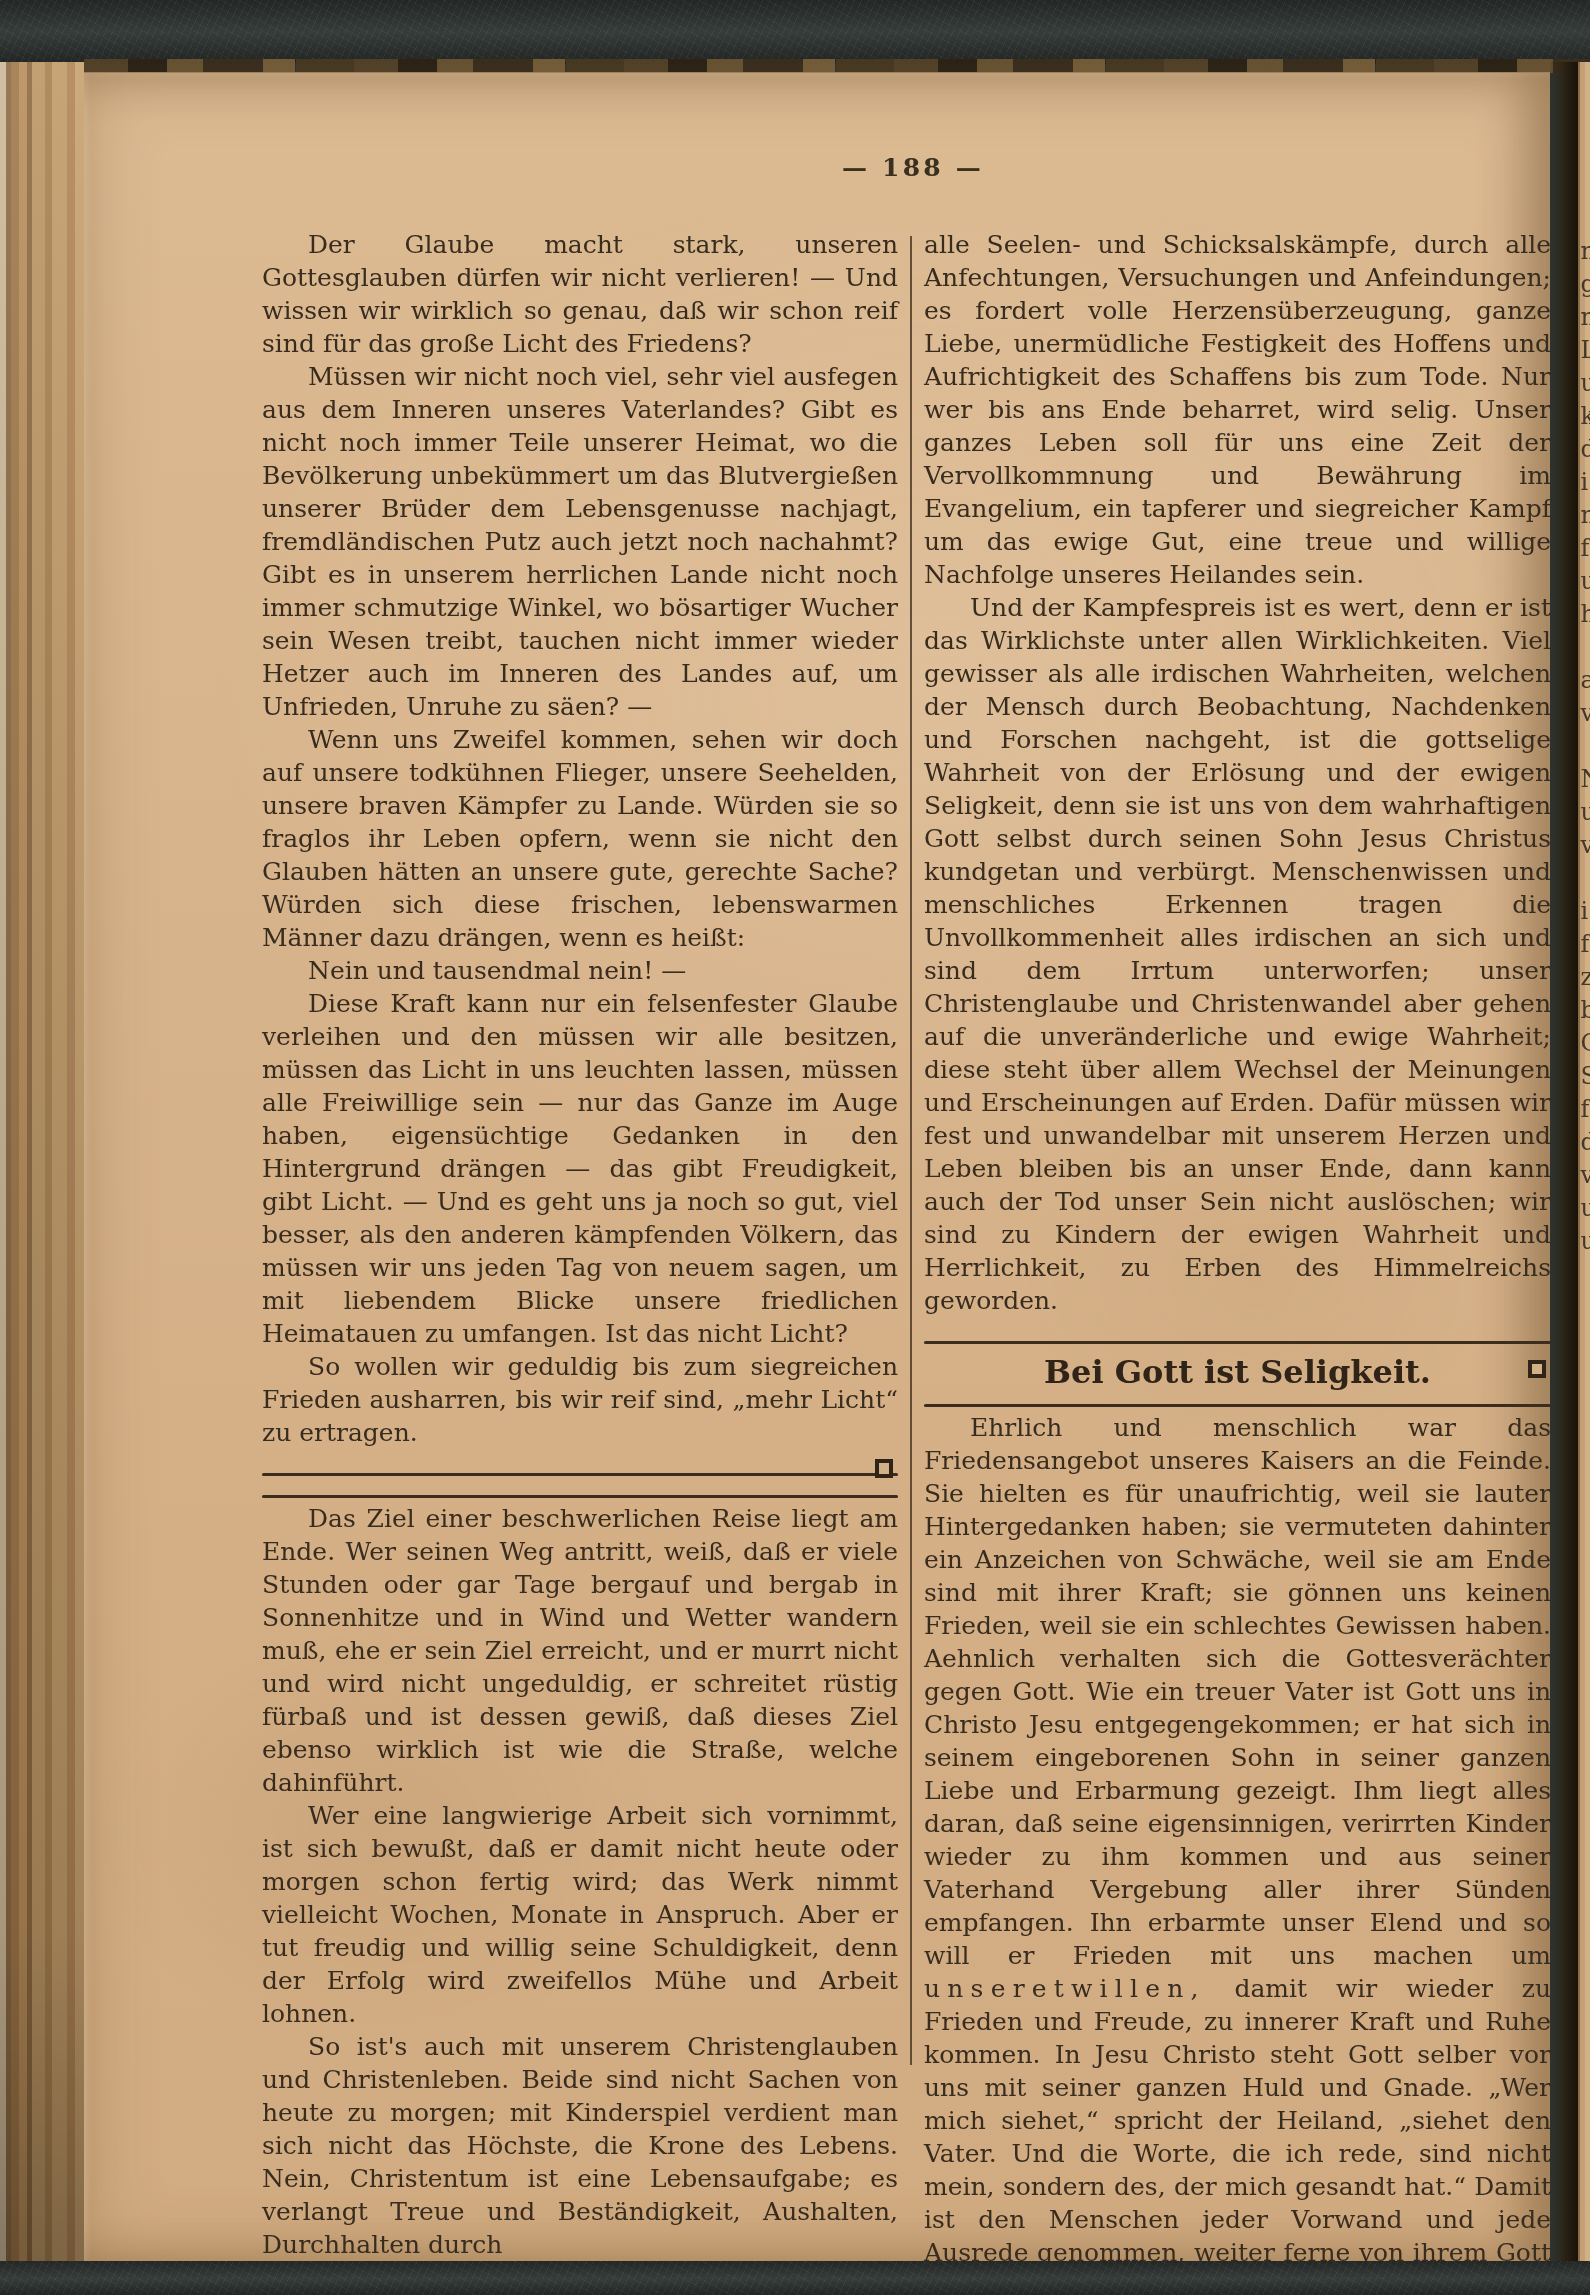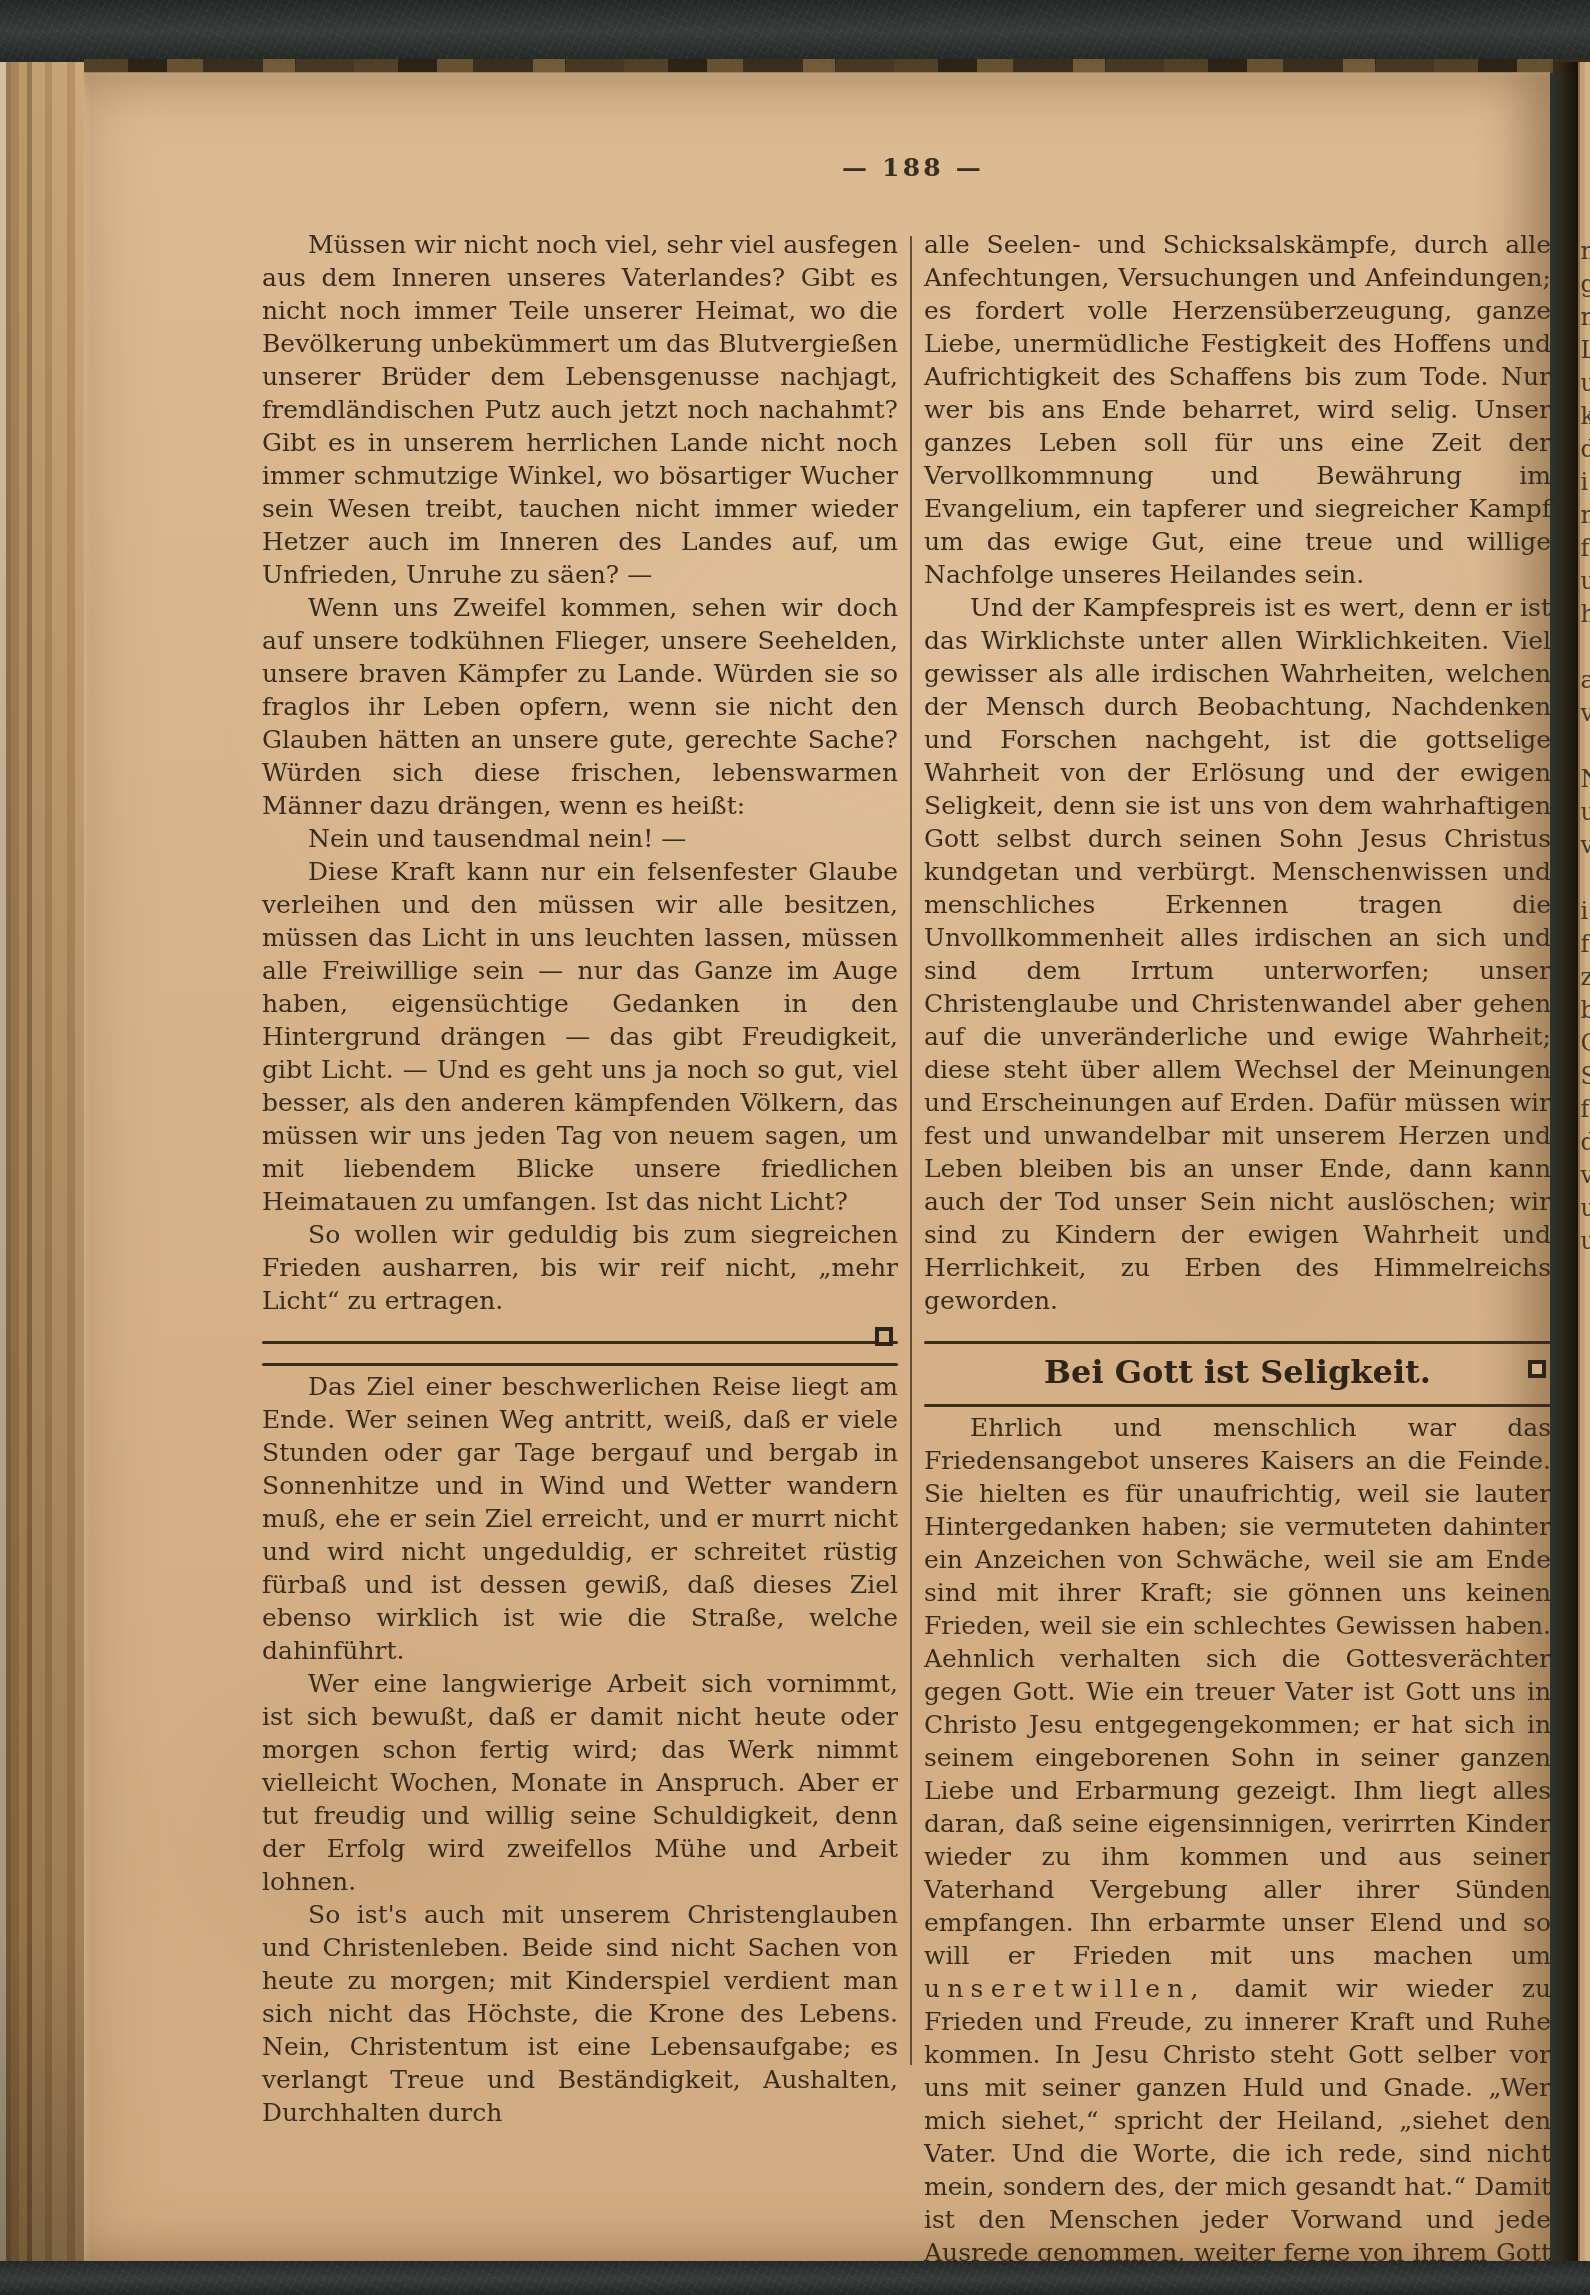--- a/index.html
+++ b/index.html
@@ -112,25 +112,26 @@
 <div id="page-block-edge-top"></div>
 <div id="page-edges-left"></div>
 
 <div id="page">
 
   <div class="pagenum">—  188  —</div>
 
   <div id="column-divider"></div>
 
   <div id="col-left" class="col">
+    <p class="para">Der Glaube macht stark, unseren Gottesglauben dürfen wir nicht verlieren! — Und wissen wir wirklich so genau, daß wir schon reif sind für das große Licht des Friedens?</p>
     <p class="para">Müssen wir nicht noch viel, sehr viel ausfegen aus dem Inneren unseres Vaterlandes? Gibt es nicht noch immer Teile unserer Heimat, wo die Bevölkerung unbekümmert um das Blutvergießen unserer Brüder dem Lebensgenusse nachjagt, fremdländischen Putz auch jetzt noch nachahmt? Gibt es in unserem herrlichen Lande nicht noch immer schmutzige Winkel, wo bösartiger Wucher sein Wesen treibt, tauchen nicht immer wieder Hetzer auch im Inneren des Landes auf, um Unfrieden, Unruhe zu säen? —</p>
     <p class="para">Wenn uns Zweifel kommen, sehen wir doch auf unsere todkühnen Flieger, unsere Seehelden, unsere braven Kämpfer zu Lande. Würden sie so fraglos ihr Leben opfern, wenn sie nicht den Glauben hätten an unsere gute, gerechte Sache? Würden sich diese frischen, lebenswarmen Männer dazu drängen, wenn es heißt:</p>
     <p class="para">Nein und tausendmal nein! —</p>
     <p class="para">Diese Kraft kann nur ein felsenfester Glaube verleihen und den müssen wir alle besitzen, müssen das Licht in uns leuchten lassen, müssen alle Freiwillige sein — nur das Ganze im Auge haben, eigensüchtige Gedanken in den Hintergrund drängen — das gibt Freudigkeit, gibt Licht. — Und es geht uns ja noch so gut, viel besser, als den anderen kämpfenden Völkern, das müssen wir uns jeden Tag von neuem sagen, um mit liebendem Blicke unsere friedlichen Heimatauen zu umfangen. Ist das nicht Licht?</p>
-    <p class="para">So wollen wir geduldig bis zum siegreichen Frieden ausharren, bis wir reif nicht, „mehr Licht“ zu ertragen.</p>
+    <p class="para">So wollen wir geduldig bis zum siegreichen Frieden ausharren, bis wir reif sind, „mehr Licht“ zu ertragen.</p>
 
     <div class="section">
       <div class="rule"></div>
       <div class="section-heading">
         <span class="ornament at-bottom"></span>
       </div>
       <div class="rule"></div>
       <p class="para">Das Ziel einer beschwerlichen Reise liegt am Ende. Wer seinen Weg antritt, weiß, daß er viele Stunden oder gar Tage bergauf und bergab in Sonnenhitze und in Wind und Wetter wandern muß, ehe er sein Ziel erreicht, und er murrt nicht und wird nicht ungeduldig, er schreitet rüstig fürbaß und ist dessen gewiß, daß dieses Ziel ebenso wirklich ist wie die Straße, welche dahinführt.</p>
       <p class="para">Wer eine langwierige Arbeit sich vornimmt, ist sich bewußt, daß er damit nicht heute oder morgen schon fertig wird; das Werk nimmt vielleicht Wochen, Monate in Anspruch. Aber er tut freudig und willig seine Schuldigkeit, denn der Erfolg wird zweifellos Mühe und Arbeit lohnen.</p>
       <p class="para">So ist's auch mit unserem Christenglauben und Christenleben. Beide sind nicht Sachen von heute zu morgen; mit Kinderspiel verdient man sich nicht das Höchste, die Krone des Lebens. Nein, Christentum ist eine Lebensaufgabe; es verlangt Treue und Beständigkeit, Aushalten, Durchhalten durch</p>

